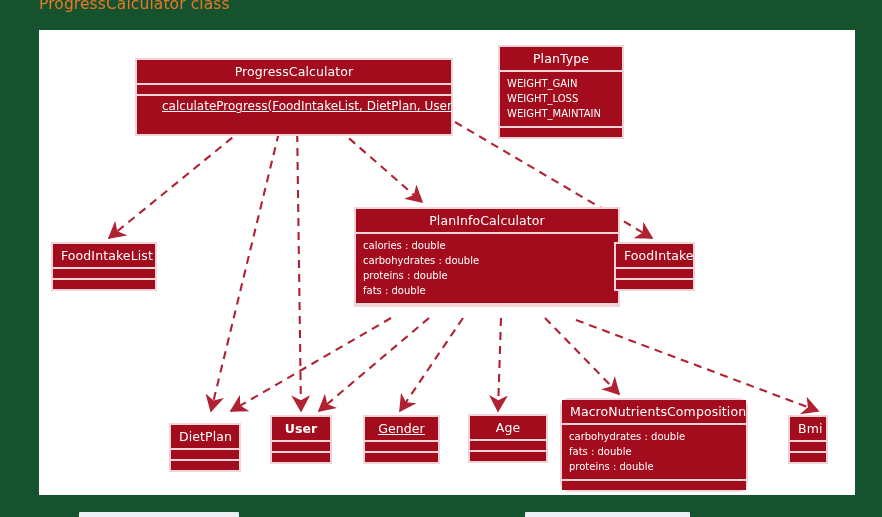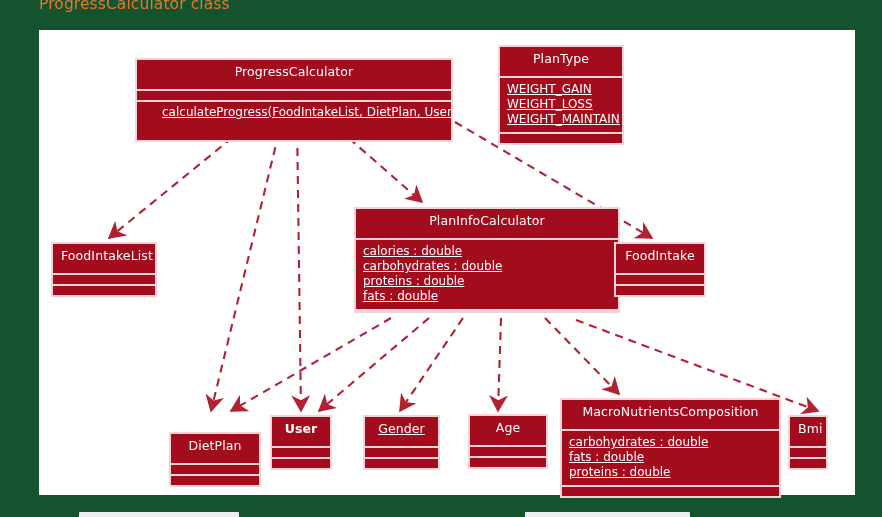--- a/index.html
+++ b/index.html
@@ -68,56 +68,55 @@
     border: 2px solid #f0d4d8;
     color: #ffffff;
     z-index: 3;
   }
   .uml .row {
     background: #a30c1c;
   }
   .uml .title {
     text-align: center;
     font-size: 12.5px;
-    padding: 4px 8px 10px 8px;
+    padding: 4px 8px 4px 8px;
     white-space: nowrap;
     letter-spacing: .1px;
   }
   .uml .sep {
     height: 2px;
     background: #f0d4d8;
   }
   .uml .attrs {
     padding: 4px 6px 5px 7px;
-    font-size: 12px;
+    font-size: 10px;
     line-height: 15px;
-    text-decoration: underline;
   }
   .uml .attrs div { white-space: nowrap; }
   .uml .ops {
     padding: 3px 7px 20px 7px;
     font-size: 12px;
     line-height: 15px;
     white-space: nowrap;
     margin-left: 18px;
   }
   .uml .ops .underline { text-decoration: underline; }
   .uml .empty { height: 9px; }
 
   
   #box-progresscalculator { left: 96px;  top: 28px;  width: 318px; }
   #box-plantype          { left: 459px; top: 15px;  width: 126px; }
   #box-planinfocalculator{ left: 315px; top: 177px; width: 266px; }
   #box-foodintakelist    { left: 12px;  top: 212px; width: 106px; }
-  #box-foodintake        { left: 575px; top: 212px; width: 92px;  }
-  #box-dietplan          { left: 130px; top: 402px; width: 92px;  }
+  #box-foodintake        { left: 575px; top: 212px; width: 81px;  }
+  #box-dietplan          { left: 130px; top: 393px; width: 72px;  }
   #box-user              { left: 231px; top: 385px; width: 62px; font-weight: bold;  }
   #box-gender            { left: 324px; top: 385px; width: 77px; text-decoration: underline;  }
   #box-age               { left: 429px; top: 384px; width: 80px;  }
-  #box-macronutrients    { left: 521px; top: 368px; width: 221px; }
+  #box-macronutrients    { left: 521px; top: 368px; width: 188px; border-radius: 9px; }
   #box-bmi               { left: 749px; top: 385px; width: 40px;  }
 </style>
 </head>
 <body>
 
 <div id="page">
 
   <div id="page-title">ProgressCalculator class</div>
 
   <div id="canvas">

